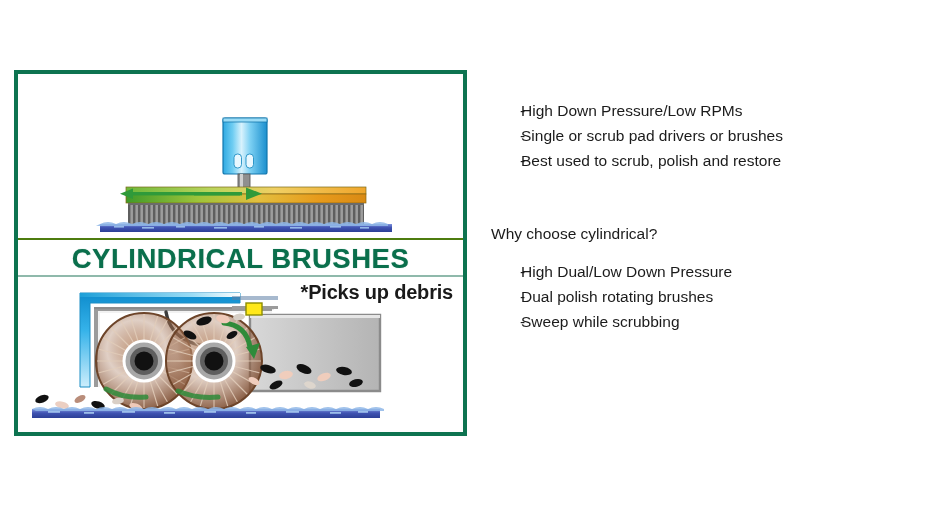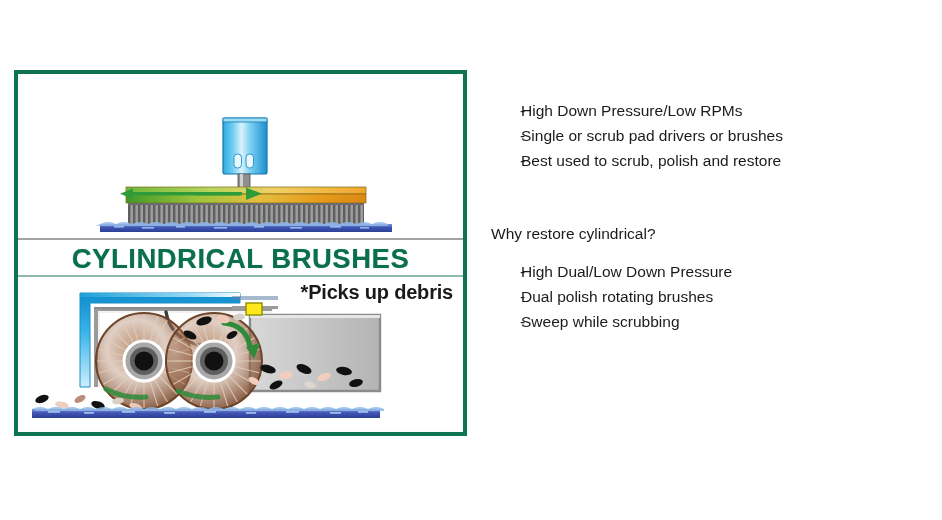--- a/index.html
+++ b/index.html
@@ -39,21 +39,21 @@
     position: absolute;
     left: 0;
     width: 100%;
     box-sizing: border-box;
     text-align: center;
     border-bottom: 2px solid #8fb9ab;
     background: #ffffff;
     z-index: 3;
   }
   #disk-title-band { top: 0; height: 39px; }
-  #cyl-title-band  { top: 164px; height: 39px; border-top: 2px solid #a3a3a3; }
+  #cyl-title-band  { top: 164px; height: 39px; border-top: 2px solid #4d7c0f; }
 
   .band-title {
     color: #0a6f4c;
     font-family: "Liberation Sans", sans-serif;
     font-weight: bold;
     font-size: 28px;
     letter-spacing: 0.5px;
     line-height: 37px;
     white-space: nowrap;
     text-shadow: 0 0 1px rgba(10,111,76,0.45);
@@ -404,21 +404,21 @@
         <span class="bullet-text">Single or scrub pad drivers or brushes</span>
       </li>
       <li class="bullet-item">
         <span class="bullet-dash">-</span>
         <span class="bullet-text">Best used to scrub, polish and restore</span>
       </li>
     </ul>
   </div>
 
   <div class="section" id="section-cylindrical">
-    <p class="section-heading">Why restore cylindrical?</p>
+    <p class="section-heading">Why choose cylindrical?</p>
     <ul class="bullet-list">
       <li class="bullet-item">
         <span class="bullet-dash">-</span>
         <span class="bullet-text">High Dual/Low Down Pressure</span>
       </li>
       <li class="bullet-item">
         <span class="bullet-dash">-</span>
         <span class="bullet-text">Dual polish rotating brushes</span>
       </li>
       <li class="bullet-item">

